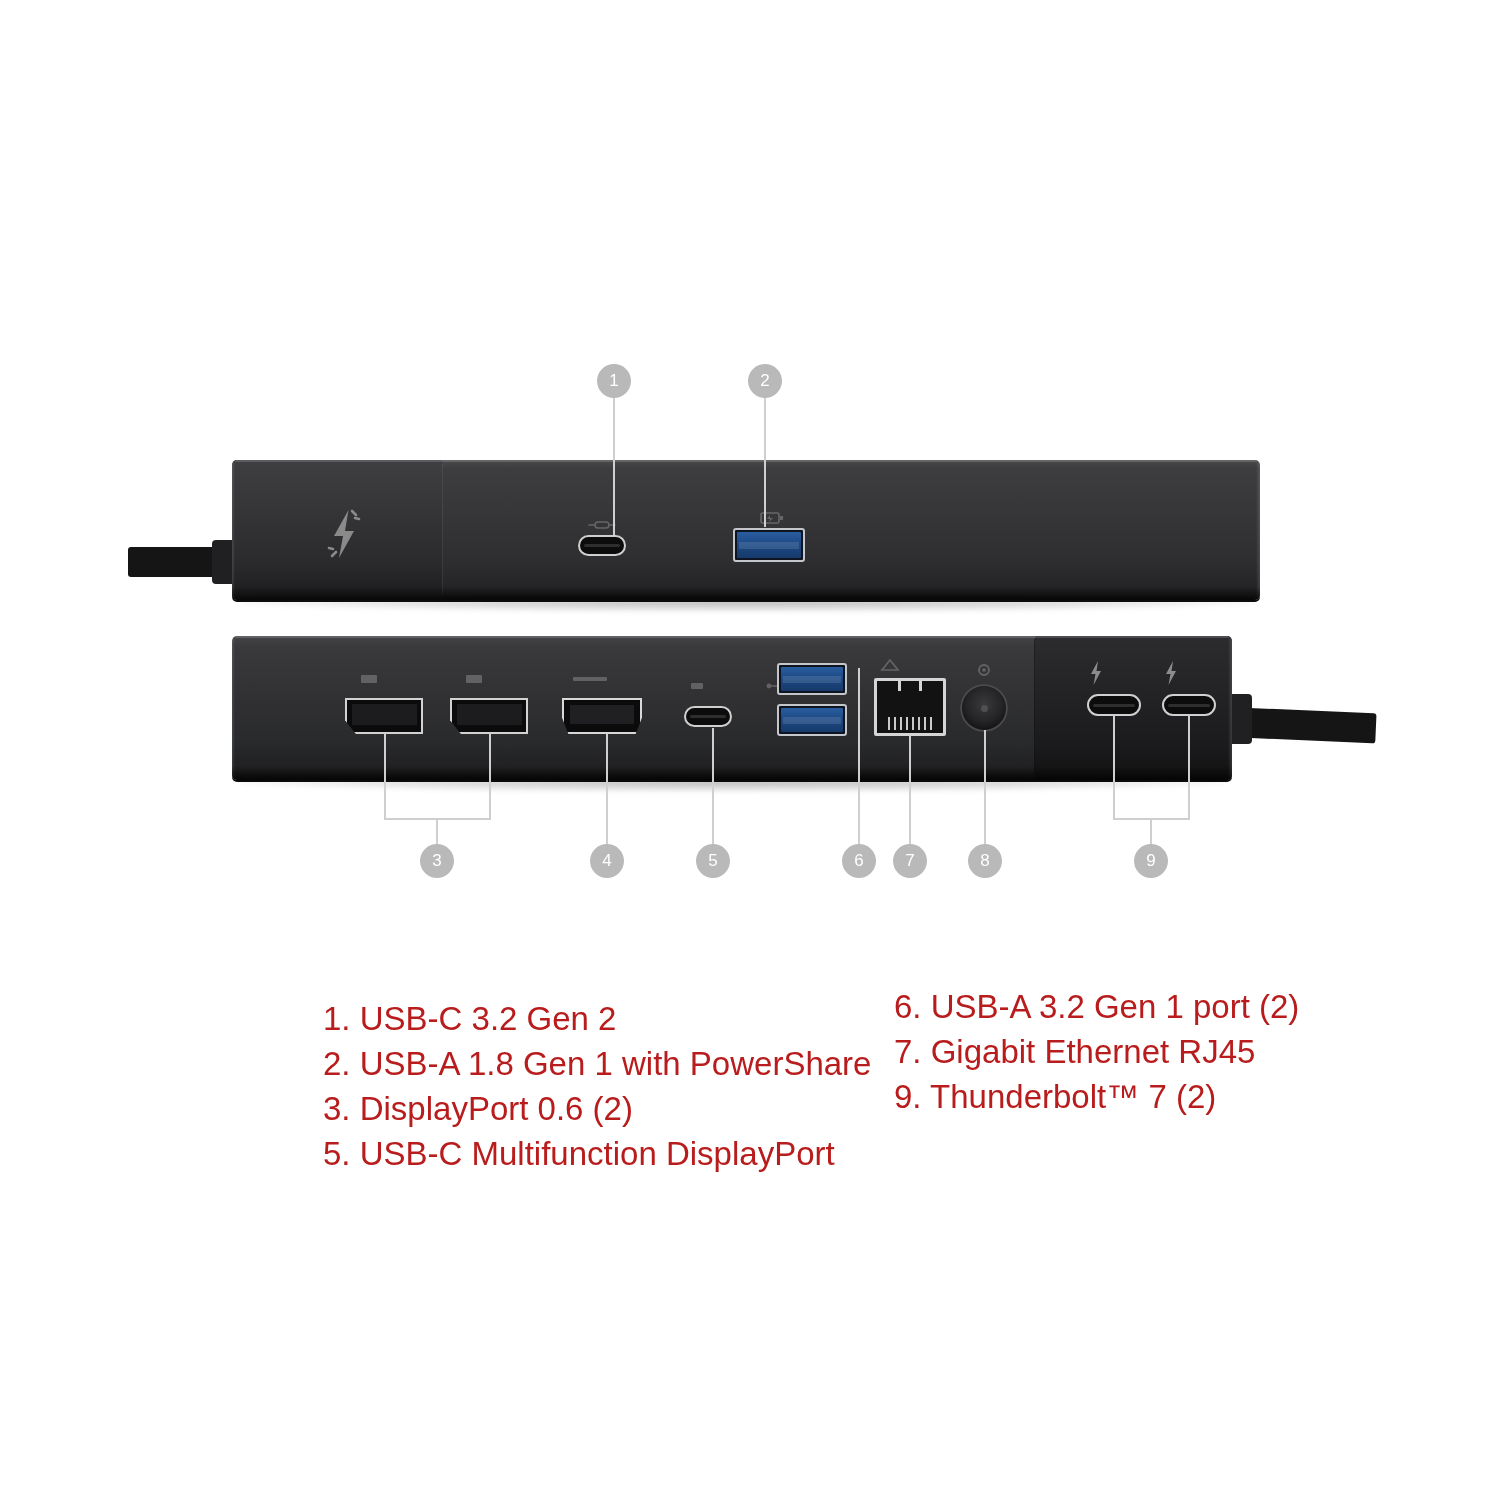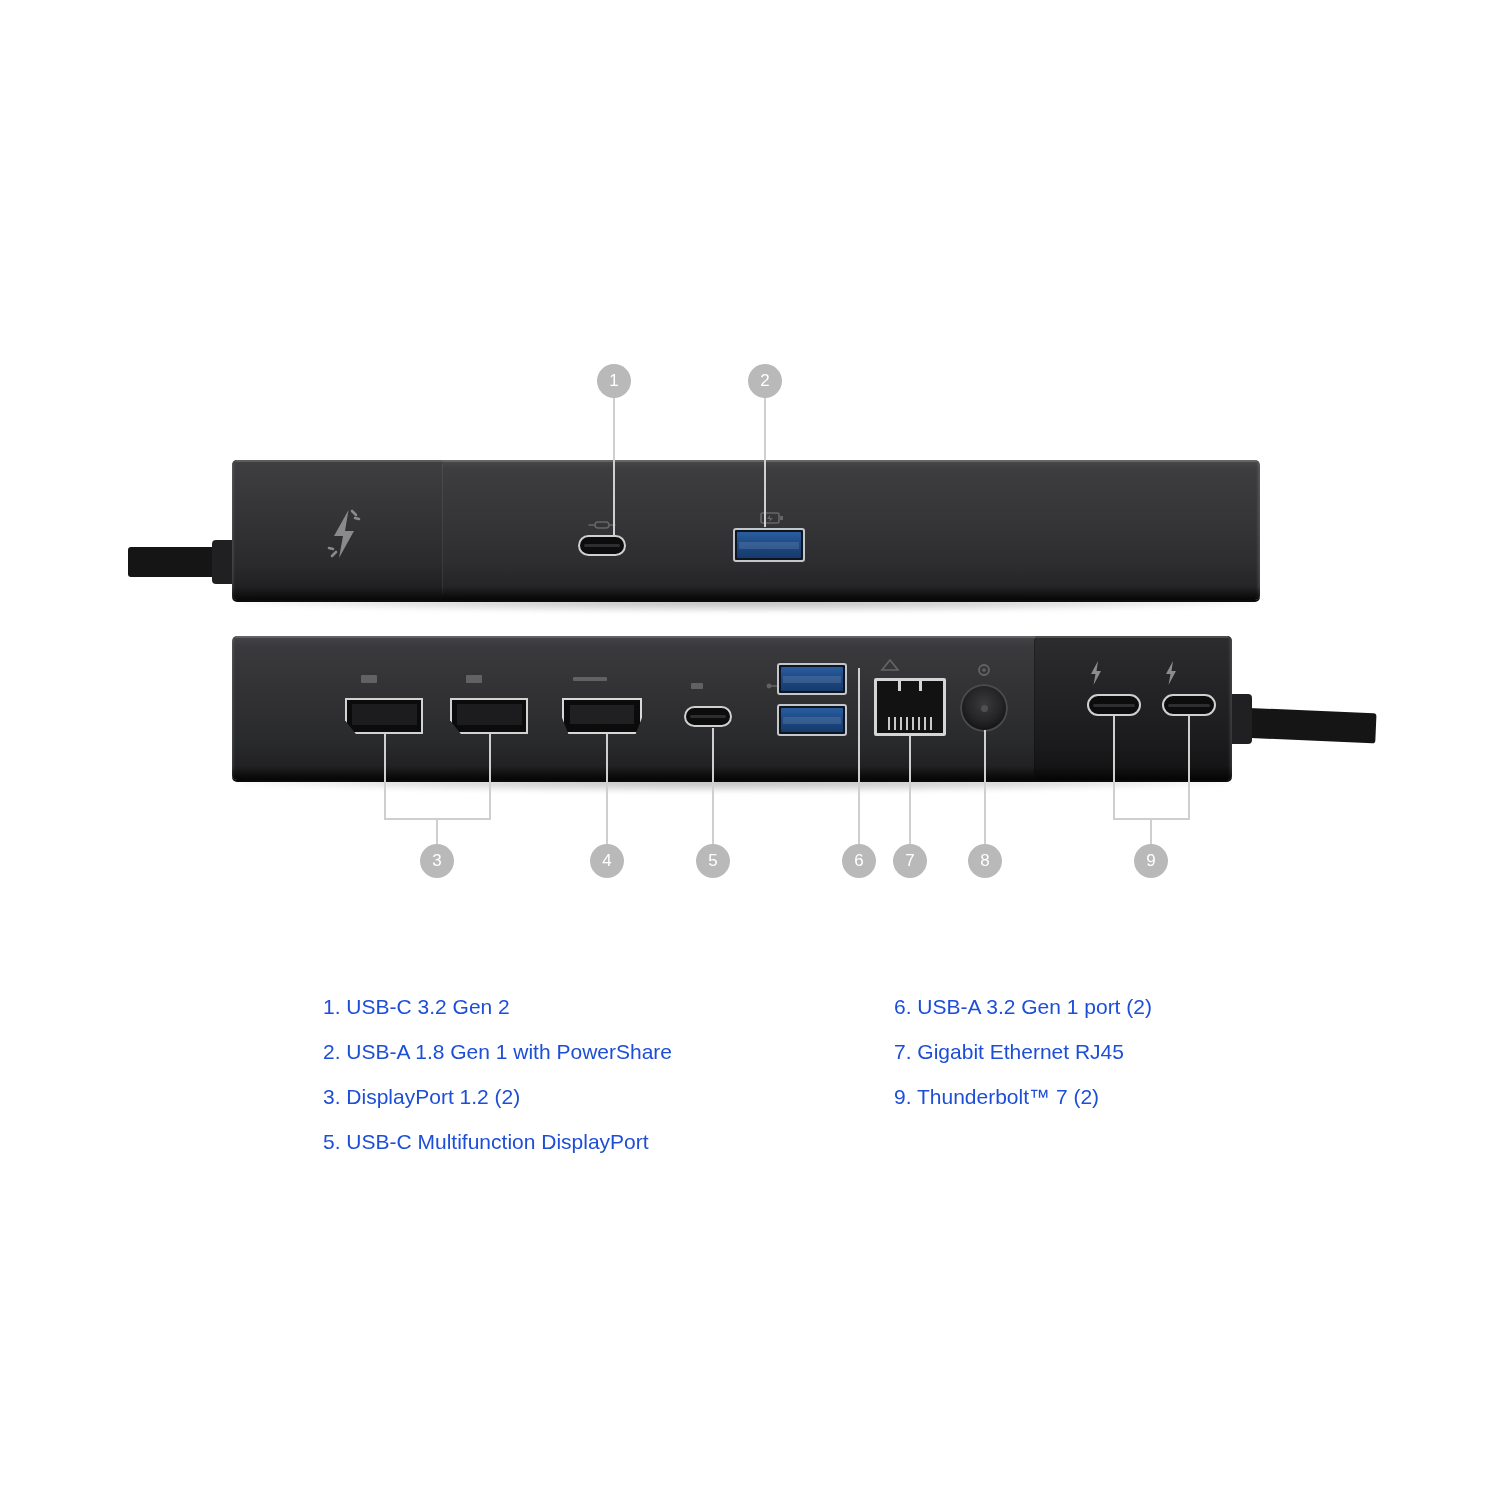--- a/index.html
+++ b/index.html
@@ -310,23 +310,23 @@
     position: absolute;
     left: 0;
     top: 920px;
     width: 1500px;
     text-align: center;
     font-size: 28px;
     color: #1f1f1f;
   }
   .list-col {
     position: absolute;
-    font-size: 21px;
+    font-size: 33px;
     line-height: 45px;
-    color: #1d4ed8;
+    color: #b91c1c;
     white-space: nowrap;
   }
   #list-left { left: 283px; top: 963px; }
   #list-right { left: 854px; top: 963px; margin-top: 21px; }
   .list-col li {
     list-style: none;
     margin: 0;
     padding: 0;
   }
 </style>
@@ -526,21 +526,21 @@
   <div class="callout" style="left:696px; top:844px;">5</div>
   <div class="callout" style="left:842px; top:844px;">6</div>
   <div class="callout" style="left:893px; top:844px;">7</div>
   <div class="callout" style="left:968px; top:844px;">8</div>
   <div class="callout" style="left:1134px; top:844px;">9</div>
 
 
   <ul class="list-col" id="list-left">
     <li>1. USB-C 3.2 Gen 2</li>
     <li>2. USB-A 1.8 Gen 1 with PowerShare</li>
-    <li>3. DisplayPort 1.2 (2)</li>
+    <li>3. DisplayPort 0.6 (2)</li>
     <li>5. USB-C Multifunction DisplayPort</li>
   </ul>
 
   <ul class="list-col" id="list-right">
     <li>6. USB-A 3.2 Gen 1 port (2)</li>
     <li>7. Gigabit Ethernet RJ45</li>
     <li>9. Thunderbolt™ 7 (2)</li>
   </ul>
 
 </div>

